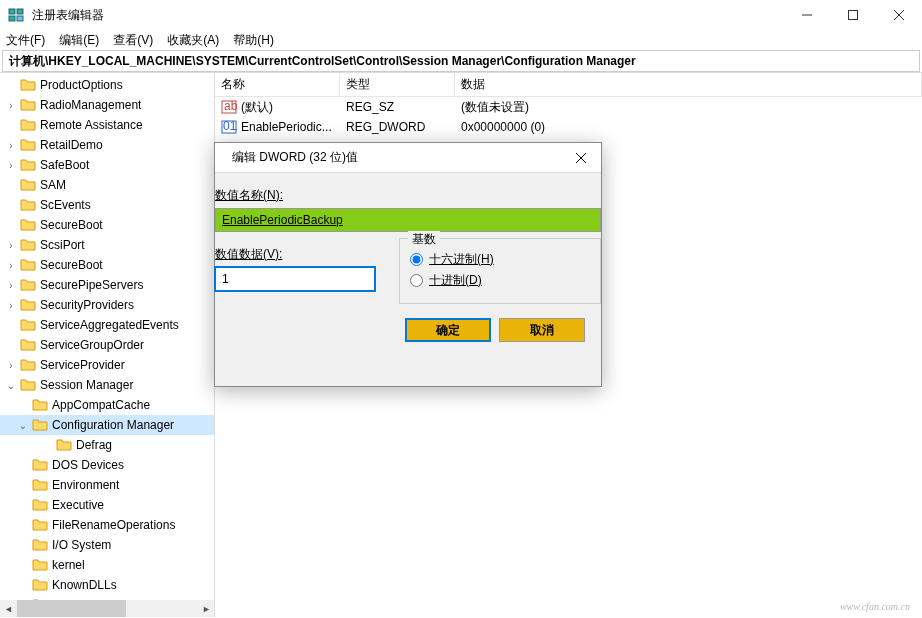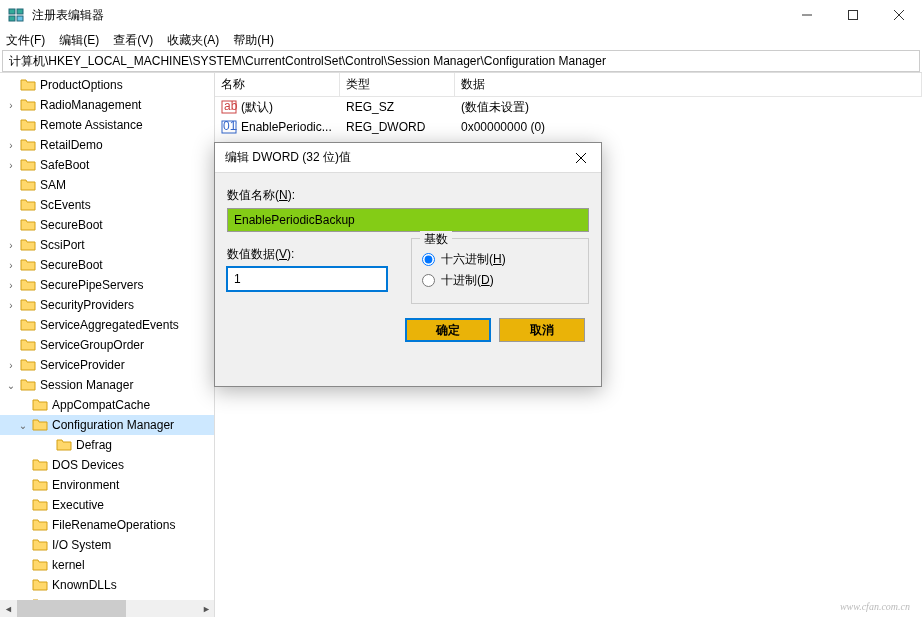--- a/index.html
+++ b/index.html
@@ -7,21 +7,21 @@
 
 .titlebar { height: 30px; display: flex; align-items: center; padding-left: 8px; background: #fff; }
 .titlebar .app-icon { width: 16px; height: 16px; margin-right: 8px; display: inline-flex; }
 .titlebar .title { flex: 1; color: #000; }
 .titlebar .win-controls { display: flex; }
 .titlebar .win-btn { width: 46px; height: 30px; display: flex; align-items: center; justify-content: center; color: #555; }
 
 .menubar { height: 20px; display: flex; align-items: center; padding-left: 6px; gap: 14px; color: #000; }
 .menubar span { cursor: default; }
 
-.addressbar { height: 22px; border: 1px solid #ccc; margin: 0 2px; padding: 2px 6px; background: #fff; color: #000; display: flex; align-items: center; }
+.addressbar { height: 22px; border: 1px solid #ccc; margin: 0 2px; padding: 2px 6px; background: #fff; color: #000; display: flex; align-items: center; font-weight: bold; }
 
 .main { display: flex; height: 545px; border-top: 1px solid #ddd; }
 
 .tree-pane { width: 215px; border-right: 1px solid #ddd; overflow-y: auto; overflow-x: auto; position: relative; }
 .tree { padding: 2px 0; }
 .tree-item { display: flex; align-items: center; height: 20px; padding-left: 4px; white-space: nowrap; cursor: default; }
 .tree-item .expander { width: 14px; height: 14px; display: inline-flex; align-items: center; justify-content: center; color: #666; font-size: 10px; margin-right: 2px; }
 .tree-item .folder-icon { width: 16px; height: 16px; margin-right: 4px; display: inline-flex; }
 .tree-item.level-0 { padding-left: 4px; }
 .tree-item.level-1 { padding-left: 16px; }
@@ -38,24 +38,24 @@
 .col-type, .cell-type { width: 115px; }
 .col-data, .cell-data { flex: 1; }
 
 .hscroll { position: absolute; bottom: 0; left: 0; width: 215px; height: 17px; background: #f0f0f0; display: flex; align-items: center; }
 .hscroll .arrow { width: 17px; height: 17px; display: flex; align-items: center; justify-content: center; font-size: 9px; color: #555; }
 .hscroll .track { flex: 1; position: relative; height: 17px; }
 .hscroll .thumb { position: absolute; left: 0; width: 60%; height: 100%; background: #ccc; }
 
 
 .dialog { position: absolute; left: 214px; top: 142px; width: 388px; height: 245px; background: #f0f0f0; border: 1px solid #888; box-shadow: 0 4px 20px rgba(0,0,0,0.3); }
-.dlg-title { height: 30px; background: #fff; display: flex; align-items: center; padding-left: 10px; border-bottom: 1px solid #ddd; }
+.dlg-title { height: 30px; background: #fff; display: flex; align-items: center; padding-left: 17px; border-bottom: 1px solid #ddd; }
 .dlg-title .t { flex: 1; }
 .dlg-close { width: 40px; height: 30px; display: flex; align-items: center; justify-content: center; font-size: 14px; }
-.dlg-body { padding: 14px 12px; }
+.dlg-body { padding: 14px 0; text-decoration: underline; }
 .dlg-label { margin-bottom: 4px; }
 .dlg-input-ro { width: 100%; border: 1px solid #999; background: #84cc16; padding: 4px 6px; margin-bottom: 14px; color: #000; }
 .dlg-row { display: flex; gap: 24px; }
 .dlg-col-left { flex: 0 0 160px; }
 .dlg-col-right { flex: 1; }
 .dlg-input { width: 100%; border: 1px solid #0078d7; outline: 1px solid #0078d7; padding: 4px 6px; font-family: inherit; }
 .fieldset { border: 1px solid #ccc; padding: 8px 10px 10px; position: relative; margin-top: -8px; }
 .fieldset .legend { position: absolute; top: -8px; left: 8px; background: #f0f0f0; padding: 0 4px; }
 .radio-row { display: flex; align-items: center; gap: 6px; margin: 4px 0; }
 .radio-row input { margin: 0; }

